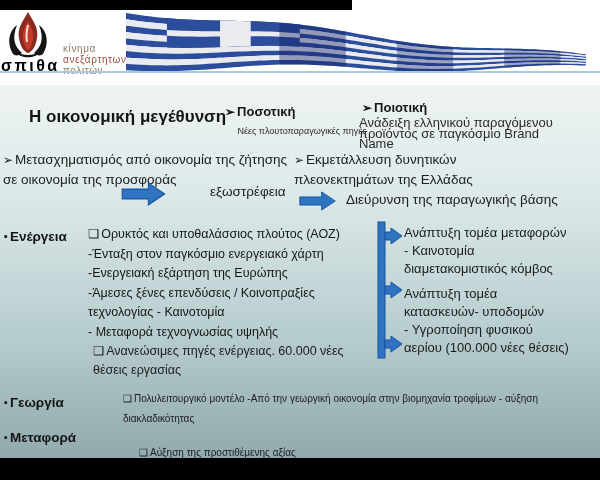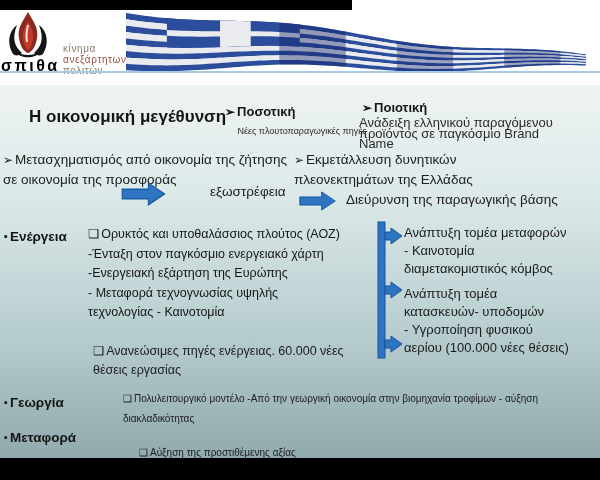--- a/index.html
+++ b/index.html
@@ -106,22 +106,23 @@
 
       <div class="abs sect" style="left:4px;top:144px">
         <span class="bullet">▪</span><span>Ενέργεια</span>
       </div>
       <div class="abs enblock" style="left:88px;top:140px">
         <div>
           <span class="chk">❑</span><span>Ορυκτός και </span><span class="b">υποθαλάσσιος πλούτος (ΑΟΖ)</span>
         </div>
         <div class="b">-Ένταξη στον παγκόσμιο ενεργειακό χάρτη</div>
         <div class="b">-Ενεργειακή εξάρτηση της Ευρώπης</div>
+        <div class="b">-Άμεσες ξένες επενδύσεις / Κοινοπραξίες</div>
+        <div class="b">τεχνολογίας - Καινοτομία</div>
         <div class="b">- Μεταφορά τεχνογνωσίας υψηλής</div>
-        <div class="b">τεχνολογίας - Καινοτομία</div>
       </div>
       <div class="abs renew" style="left:93px;top:257px">
         <span class="chk">❑</span><span>Ανανεώσιμες πηγές ενέργειας. 60.000 νέες θέσεις εργασίας</span>
       </div>
 
       <svg class="abs" style="left:374px;top:135px" width="30" height="140" viewBox="0 0 30 140">
         <rect x="4" y="2" width="7" height="136" fill="#2e74c1" stroke="#17559f" stroke-width="1"></rect>
         <path d="M11,12 L17,12 L17,8 L28,16 L17,24 L17,20 L11,20 Z" fill="#2e74c1" stroke="#17559f" stroke-width="1"></path>
         <path d="M11,66 L17,66 L17,62 L28,70 L17,78 L17,74 L11,74 Z" fill="#2e74c1" stroke="#17559f" stroke-width="1"></path>
         <path d="M11,120 L17,120 L17,116 L28,124 L17,132 L17,128 L11,128 Z" fill="#2e74c1" stroke="#17559f" stroke-width="1"></path>

